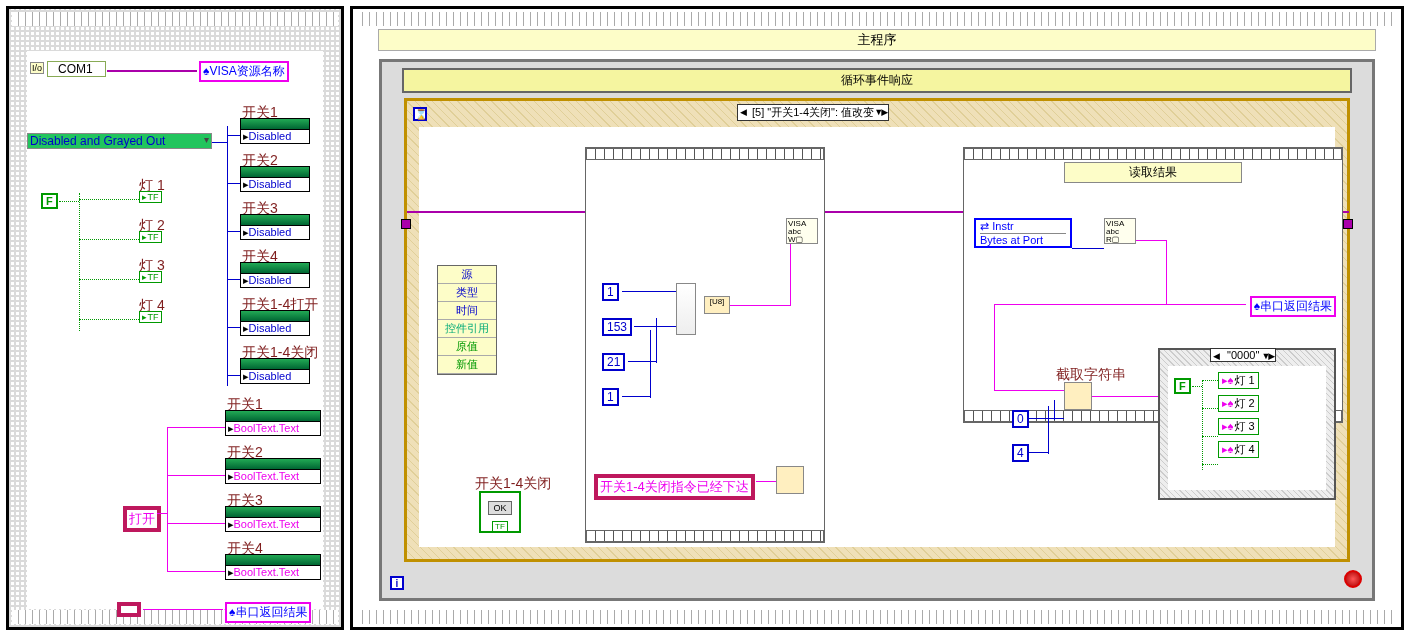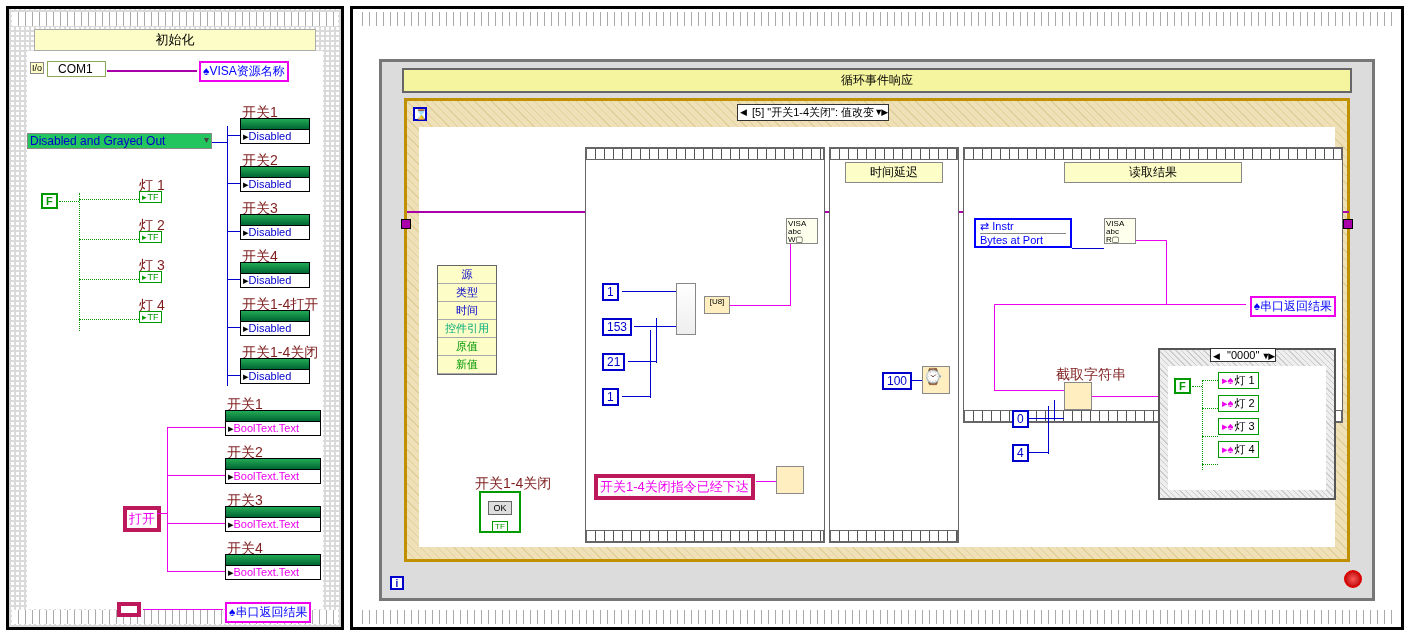--- a/index.html
+++ b/index.html
@@ -60,21 +60,20 @@
 .io-const{border:1px solid #8a5;background:#fff;position:absolute;font-size:12px;padding:0 12px 0 10px}
 .io-const::before{content:"I/o";position:absolute;left:-18px;top:0;font-size:9px;background:#fdfdc8;border:1px solid #888;padding:0 1px}
 </style>
 </head>
 <body>
 
 <div class="panel" style="left:6px;top:6px;width:338px;height:624px">
   <div class="hatched" style="position:absolute;inset:0"></div>
   <div class="seq-hatch" style="position:absolute;left:3px;right:3px;top:3px;height:14px"></div>
   <div class="seq-hatch" style="position:absolute;left:3px;right:3px;bottom:3px;height:14px"></div>
-  <div class="panel-header" style="left:25px;right:25px;top:20px">初始化</div>
   <div class="inner" style="left:18px;right:18px;top:42px;bottom:18px">
 
     <div class="io-const" style="left:20px;top:10px">COM1</div>
     <div class="wire-mag" style="left:80px;top:19px;width:90px"></div>
     <div class="pink-ref" style="left:172px;top:10px">♠<span>VISA资源名称</span></div>
 
     <div class="ring" style="left:0px;top:82px;width:185px">Disabled and Grayed Out</div>
     <div class="wire-blue" style="left:185px;top:91px;width:15px"></div>
     <div class="wire-blue-v" style="left:200px;top:75px;height:260px"></div>
 
@@ -169,20 +168,21 @@
     <div class="const-str" style="left:90px;top:551px;width:24px;height:15px"><span></span></div>
     <div class="wire-pink" style="left:116px;top:558px;width:80px"></div>
     <div class="pink-ref" style="left:198px;top:551px">♠<span>串口返回结果</span></div>
 
   </div>
 </div>
 
 <div class="panel" style="left:350px;top:6px;width:1054px;height:624px">
   <div class="seq-hatch" style="position:absolute;left:3px;right:3px;top:3px;height:14px"></div>
   <div class="seq-hatch" style="position:absolute;left:3px;right:3px;bottom:3px;height:14px"></div>
+  <div class="panel-header" style="left:25px;right:25px;top:20px">主程序</div>
 
   <div class="inner" style="left:18px;right:18px;top:42px;bottom:18px">
 
     <div style="position:absolute;left:8px;top:8px;right:8px;bottom:8px;border:3px solid #777;background:#dcdcdc">
       <div class="event-header" style="left:20px;right:20px;top:6px;padding:2px">循环事件响应</div>
       <div class="loop-idx" style="left:8px;bottom:8px">i</div>
       <div class="stop-btn" style="right:10px;bottom:10px"></div>
 
       <div style="position:absolute;left:22px;top:36px;right:22px;bottom:36px;border:3px solid #c09000;background:repeating-linear-gradient(45deg,#efe0b8 0,#efe0b8 5px,#e0cf98 5px,#e0cf98 6px)">
         <div style="position:absolute;left:6px;top:6px;width:14px;height:14px;border:2px solid #0000cd;background:#fff;font-size:10px;text-align:center;color:#0000cd">⌛</div>
@@ -225,28 +225,20 @@
             <div class="wire-blue" style="left:36px;top:248px;width:28px"></div>
               <div class="wire-blue-v" style="left:64px;top:182px;height:68px"></div>
             <div class="wire-pink" style="left:144px;top:157px;width:60px"></div>
             <div class="wire-pink-v" style="left:204px;top:96px;height:62px"></div>
 
             <div class="const-str" style="left:8px;top:326px">开关1-4关闭指令已经下达</div>
             <div class="func-icon" style="left:190px;top:318px"></div>
             <div class="wire-pink" style="left:170px;top:333px;width:20px"></div>
           </div>
 
-          <div class="seq-panel" style="left:410px;top:20px;width:130px;height:396px">
-            <div class="edge" style="top:0"></div>
-              <div class="edge" style="bottom:0"></div>
-            <div class="seq-label" style="left:15px;right:15px;top:14px">时间延迟</div>
-            <div class="const-int" style="left:52px;top:224px">100</div>
-            <div class="func-icon" style="left:92px;top:218px">⌚</div>
-            <div class="wire-blue" style="left:82px;top:232px;width:10px"></div>
-          </div>
 
           <div class="seq-panel" style="left:544px;top:20px;width:380px;height:276px">
             <div class="edge" style="top:0"></div>
               <div class="edge" style="bottom:0"></div>
             <div class="seq-label" style="left:100px;right:100px;top:14px">读取结果</div>
 
             <div class="pnode" style="left:10px;top:70px;width:98px">
               <div style="border-bottom:1px solid #888">⇄ <span>Instr</span></div>
               <div>Bytes at Port</div>
             </div>

